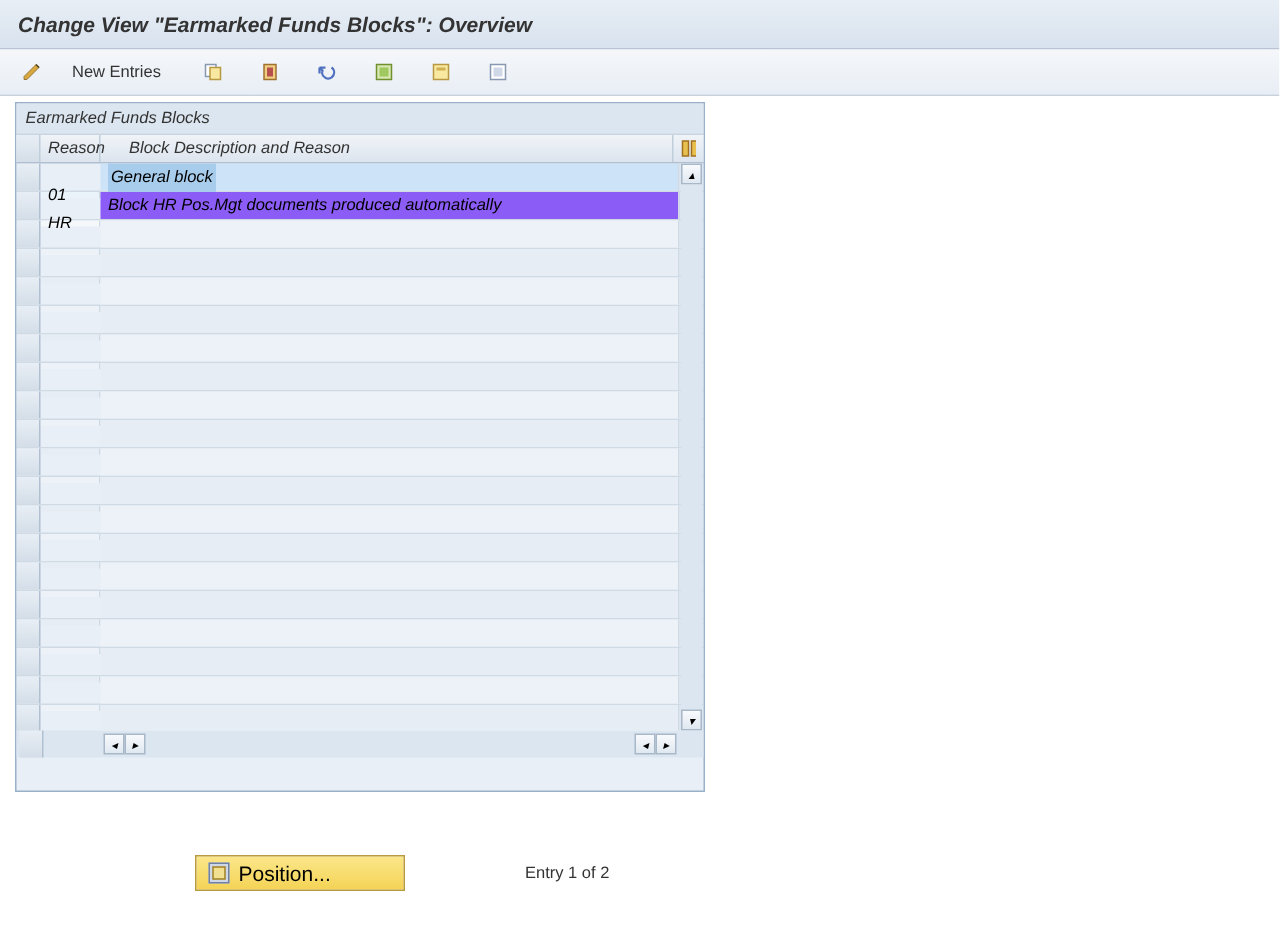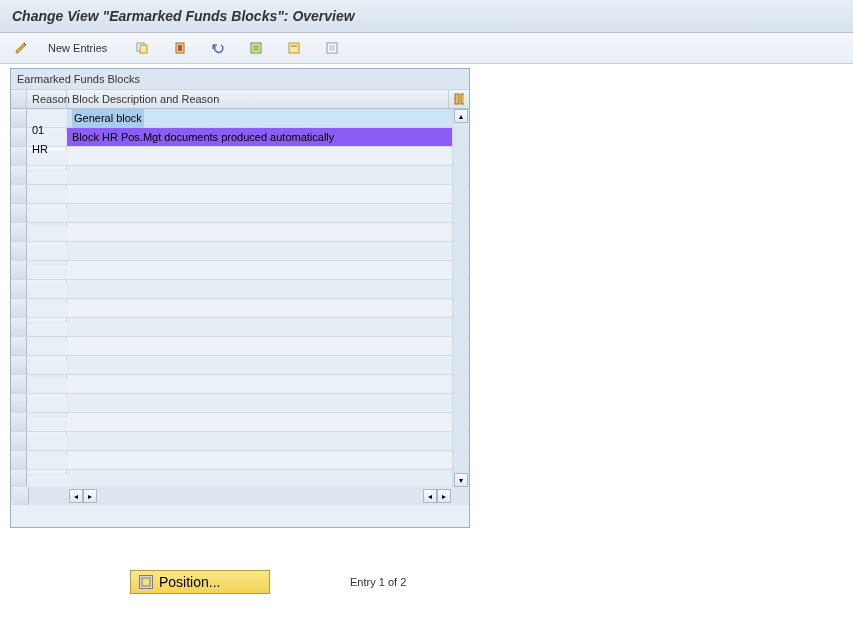--- a/index.html
+++ b/index.html
@@ -57,20 +57,21 @@
       z-index: 10;
     }
     .main-panel {
       position: absolute;
       top: 68px;
       left: 10px;
       width: 460px;
       height: 460px;
       border: 1px solid #98b0c8;
       background: #e8eff6;
+      font-style: italic;
     }
     .panel-title {
       background: #dce6f0;
       padding: 4px 6px;
       font-size: 11px;
       color: #333;
     }
     .table-container {
       position: relative;
       height: 428px;
@@ -82,21 +83,21 @@
       border-top: 1px solid #c8d4e0;
     }
     .th {
       padding: 3px 5px;
       font-size: 11px;
       color: #333;
       border-right: 1px solid #c0cedc;
     }
     .th-sel { width: 16px; background: linear-gradient(to bottom, #e8eef5, #d4dee8); }
     .th-block { width: 40px; }
-    .th-desc { flex: 1; }
+    .th-desc { flex: 1; margin-left: 14px; }
     .th-cfg { width: 20px; display:flex; align-items:center; justify-content:center; cursor:pointer; border-right:none;}
     .table-body {
       position: relative;
       height: 378px;
       overflow: hidden;
     }
     .tr {
       display: flex;
       height: 19px;
       border-bottom: 1px solid #d0dae4;

